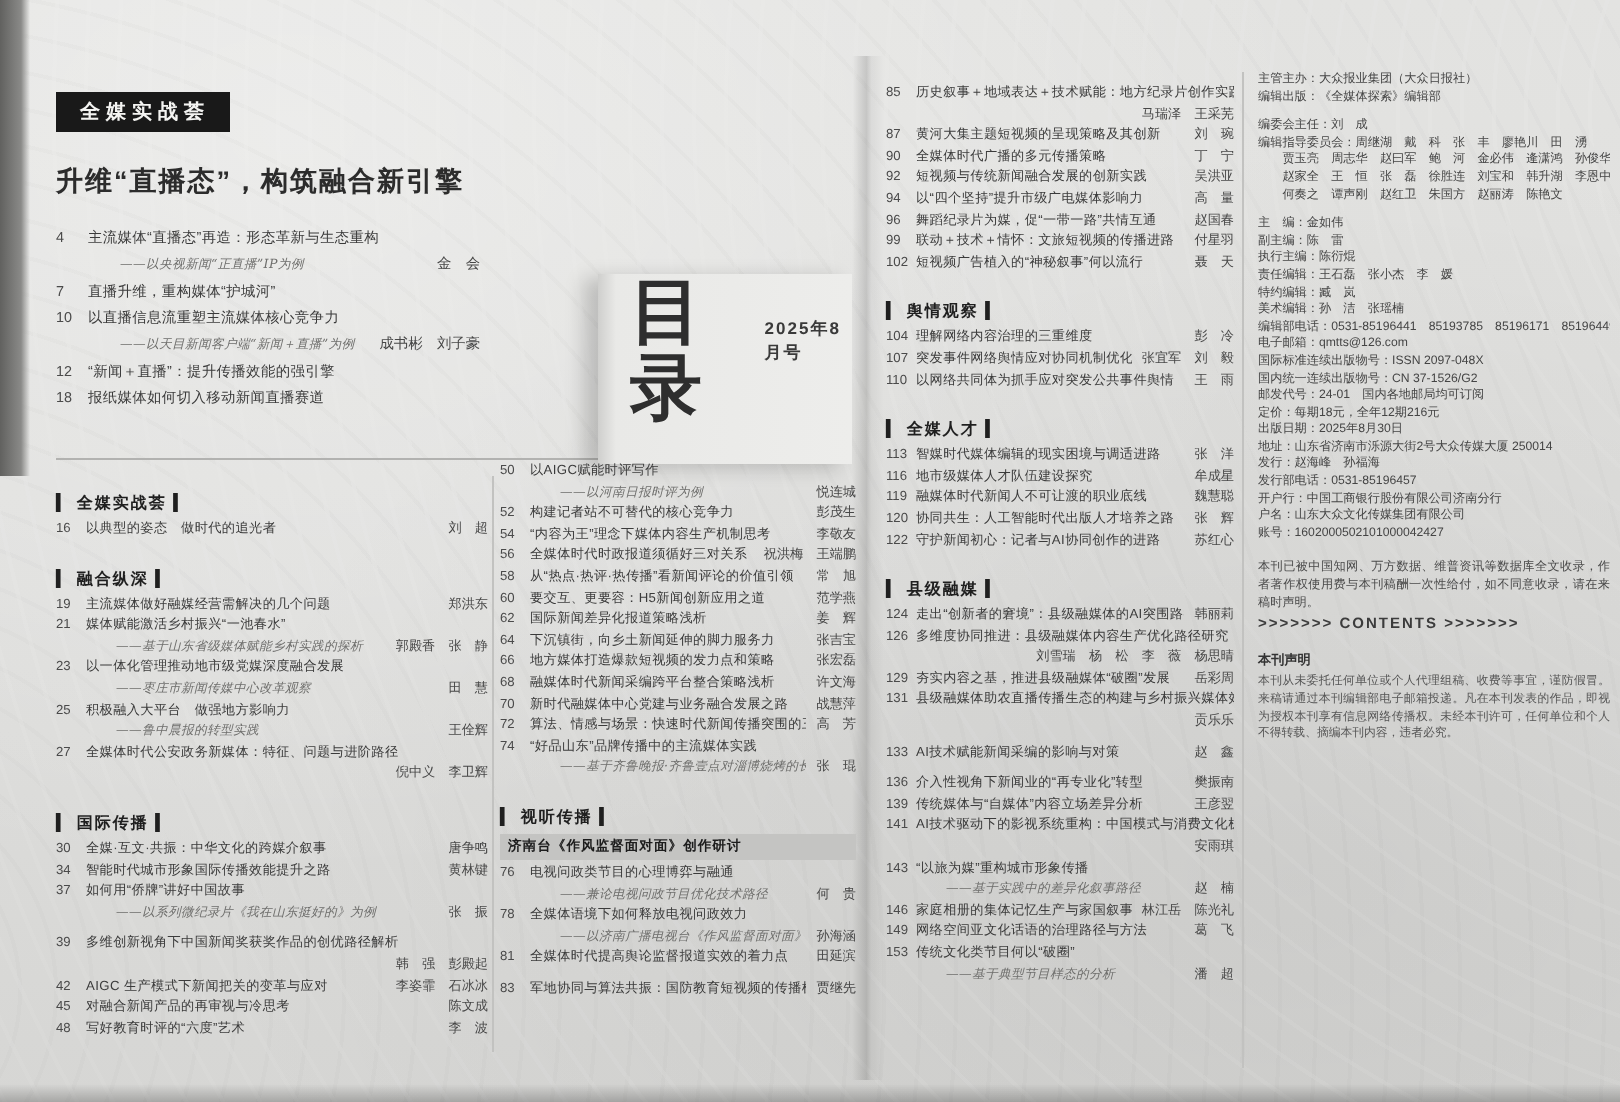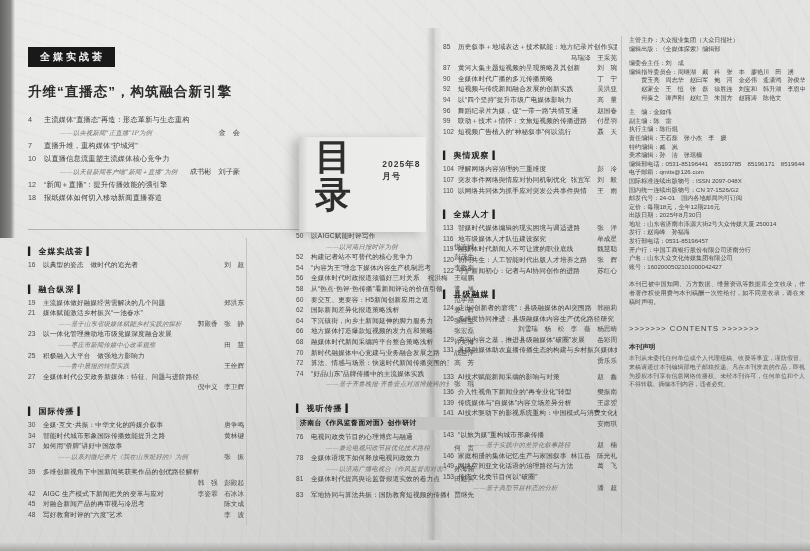--- a/index.html
+++ b/index.html
@@ -56,21 +56,21 @@
   .sub .tt{font-family:"DejaVu Serif","Liberation Serif",serif;font-style:italic;font-size:6.3px;color:#6e6e6c;}
   .arow .tt{flex:1;}
   .sec{font-weight:bold;font-size:8px;color:#1f1f1f;margin:8px 0 3px 0;letter-spacing:1px;}
   .bar{
     background:#c4c4c2;color:#1d1d1d;font-weight:bold;font-size:6.8px;
     padding:1.5px 4px;margin:2px 0 2px 0;letter-spacing:.5px;
   }
   .sp{height:5px;}
   .col{position:absolute;}
   #col1{left:28px;top:238px;width:216px;}
-  #col2{left:250px;top:231px;width:178px;margin-left:46px;}
+  #col2{left:250px;top:231px;width:178px;}
   #col3{left:443px;top:42px;width:174px;}
   .rule{position:absolute;left:28px;top:229px;width:398px;height:1px;background:#b2b2b0;}
   .vline{position:absolute;width:1px;background:#c2c2c0;}
   #v1{left:246px;top:238px;height:288px;}
   #v2{left:621px;top:36px;height:498px;}
   
   .toc-card{
     position:absolute;left:299px;top:137px;width:127px;height:95px;
     background:linear-gradient(90deg,#cfcfcd 0,#e9e9e7 9px,#ededeb 100%);
     box-shadow:-7px 2px 9px rgba(0,0,0,.18);
@@ -82,21 +82,21 @@
   }
   .toc-issue{font-size:8.5px;font-weight:bold;color:#3a3a3a;margin-top:22px;letter-spacing:1px;}
   
   .mast{position:absolute;left:629px;top:36px;width:176px;color:#454545;}
   .mline{font-size:6.1px;line-height:8.6px;white-space:nowrap;overflow:hidden;}
   .mgap{height:6px;}
   .mnotice{
     margin-top:8px;font-size:6.1px;line-height:9px;color:#4a4a4a;text-align:justify;
   }
   .mcontents{
-    margin-top:18px;font-size:7.5px;font-weight:normal;color:#3c3c3c;letter-spacing:1px;white-space:nowrap;overflow:hidden;
+    margin-top:1px;font-size:7.5px;font-weight:bold;color:#3c3c3c;letter-spacing:1px;white-space:nowrap;overflow:hidden;
   }
   .mstatement-title{margin-top:10px;font-size:6.6px;font-weight:bold;color:#333;}
   .mstatement{font-size:5.9px;line-height:8.6px;color:#555;text-align:justify;margin-top:2px;}
 </style>
 </head>
 <body>
 
 <div class="spread">
   <div class="texture"></div>
   <div class="desk-edge"></div>

